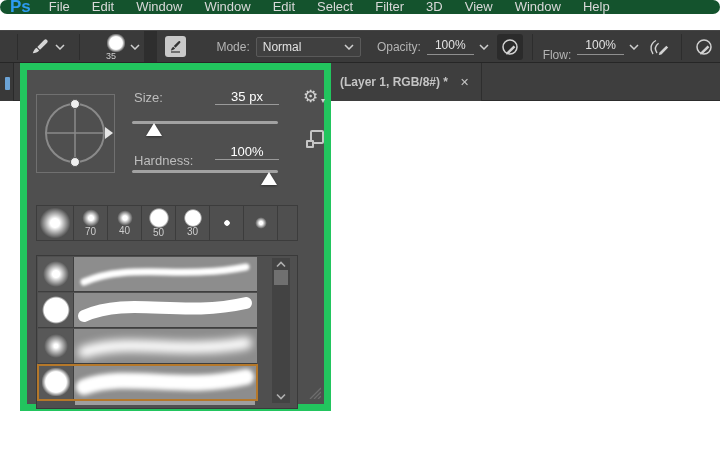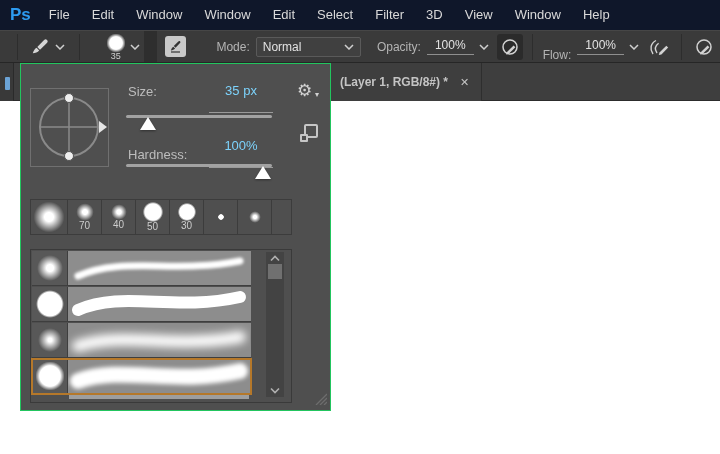--- a/index.html
+++ b/index.html
@@ -1,32 +1,32 @@
 <!DOCTYPE html>
 <html><head>
 <meta charset="utf-8">
 <style>
   * { margin:0; padding:0; box-sizing:border-box; }
   html,body { width:720px; height:454px; overflow:hidden; background:#ffffff;
     font-family:"Liberation Sans", sans-serif; }
 
   
-  .menu-bar { position:absolute; top:0; left:0; width:720px; height:30px;
-    background:#0f172a; display:flex; align-items:center; color:#d9d9d9; font-size:13px; }
+  .menu-bar { position:absolute; top:0; left:0; width:720px; height:14px;
+    background:#14532d; display:flex; align-items:center; color:#d9d9d9; font-size:13px;border-radius:10px; }
   .ps-logo { color:#2d9bf0; font-weight:bold; font-size:17px; padding:0 7px 0 10px; }
   .menu-item { padding:0 11px; height:30px; line-height:30px; cursor:default; }
 
   
   .options-bar { position:absolute; top:30px; left:0; width:720px; height:33px;
     background:#3a3a3a; border-top:1px solid #464646; border-bottom:1px solid #262626;
     display:flex; align-items:center; color:#c8c8c8; font-size:12px; }
   .ob-divider { width:1px; height:26px; background:#2d2d2d; margin:0 6px; flex:none; }
   .tool-group { display:flex; align-items:center; margin-left:12px; }
   .chev { margin-left:5px; flex:none; }
-  .brush-preview-wrap { width:26px; text-align:center; margin-left:20px; }
+  .brush-preview-wrap { width:26px; text-align:left; margin-left:20px; }
   .brush-preview { width:18px; height:18px; margin:0 auto;
     background:radial-gradient(circle, #ffffff 50%, rgba(255,255,255,0) 76%); }
   .brush-size-num { font-size:9px; color:#cfcfcf; line-height:8px; }
   .dark-strip { width:13px; height:31px; background:#2e2e2e; margin-left:4px; flex:none; }
   .panel-toggle { width:21px; height:21px; background:#c9c9c9; border-radius:3px;
     margin:0 8px; display:flex; align-items:center; justify-content:center; flex:none; }
   .ob-label { color:#b4b4b4; margin:0 6px 0 10px; }
   .mode-field { width:136px; height:20px; background:#404040; border:1px solid #5a5a5a;
     border-radius:2px; display:flex; align-items:center; padding:0 6px; color:#e2e2e2; }
   .mode-field .grow { flex:1; }
@@ -42,26 +42,26 @@
     background:#393939; border-right:1px solid #2a2a2a; }
   .tool-mark { position:absolute; left:5px; top:14px; width:5px; height:13px;
     background:#6ba3d6; border-radius:1px; }
   .doc-tab { position:absolute; top:63px; left:331px; width:151px; height:38px;
     background:#3e3e3e; border-right:1px solid #2e2e2e; display:flex; align-items:center;
     padding-left:9px; color:#c4c4c4; font-size:12px; font-weight:bold; }
   .tab-close { margin-left:12px; font-size:11px; color:#c4c4c4; font-weight:normal; }
 
   
   .brush-panel { position:absolute; left:20px; top:63px; width:311px; height:348px;
-    background:#4f4f4f; border:1px solid #22c55e; z-index:10; color:#c0c0c0; font-size:13px; }
+    background:#4f4f4f; border:7px solid #22c55e; z-index:10; color:#c0c0c0; font-size:13px; }
   .angle-box { position:absolute; left:9px; top:24px; width:79px; height:79px;
     border:1px solid #707070; }
   .p-label { position:absolute; color:#bdbdbd; }
-  .p-value { position:absolute; color:#7dd3fc; text-align:center; width:64px;
-    border-bottom:1px solid #9a9a9a; padding-bottom:14px; }
+  .p-value { position:absolute; color:#ffffff; text-align:center; width:64px;
+    border-bottom:1px solid #9a9a9a; padding-bottom:0; }
   .slider-track { position:absolute; width:146px; height:3px; background:#a2a2a2; border-radius:2px; }
   .slider-thumb { position:absolute; width:0; height:0;
     border-left:8px solid transparent; border-right:8px solid transparent;
     border-bottom:13px solid #ffffff; filter:drop-shadow(0 1px 1px rgba(0,0,0,.4)); }
   .gear { position:absolute; left:276px; top:16px; font-size:17px; color:#d2d2d2; }
   .gear-caret { position:absolute; left:294px; top:26px; font-size:8px; color:#d2d2d2; }
   .new-brush { position:absolute; left:283px; top:60px; width:14px; height:14px;
     border:2px solid #c6c6c6; border-radius:2px; }
   .new-brush .sub { position:absolute; left:-6px; bottom:-6px; width:8px; height:8px;
     background:#4f4f4f; border:2px solid #c6c6c6; border-radius:1px; }

